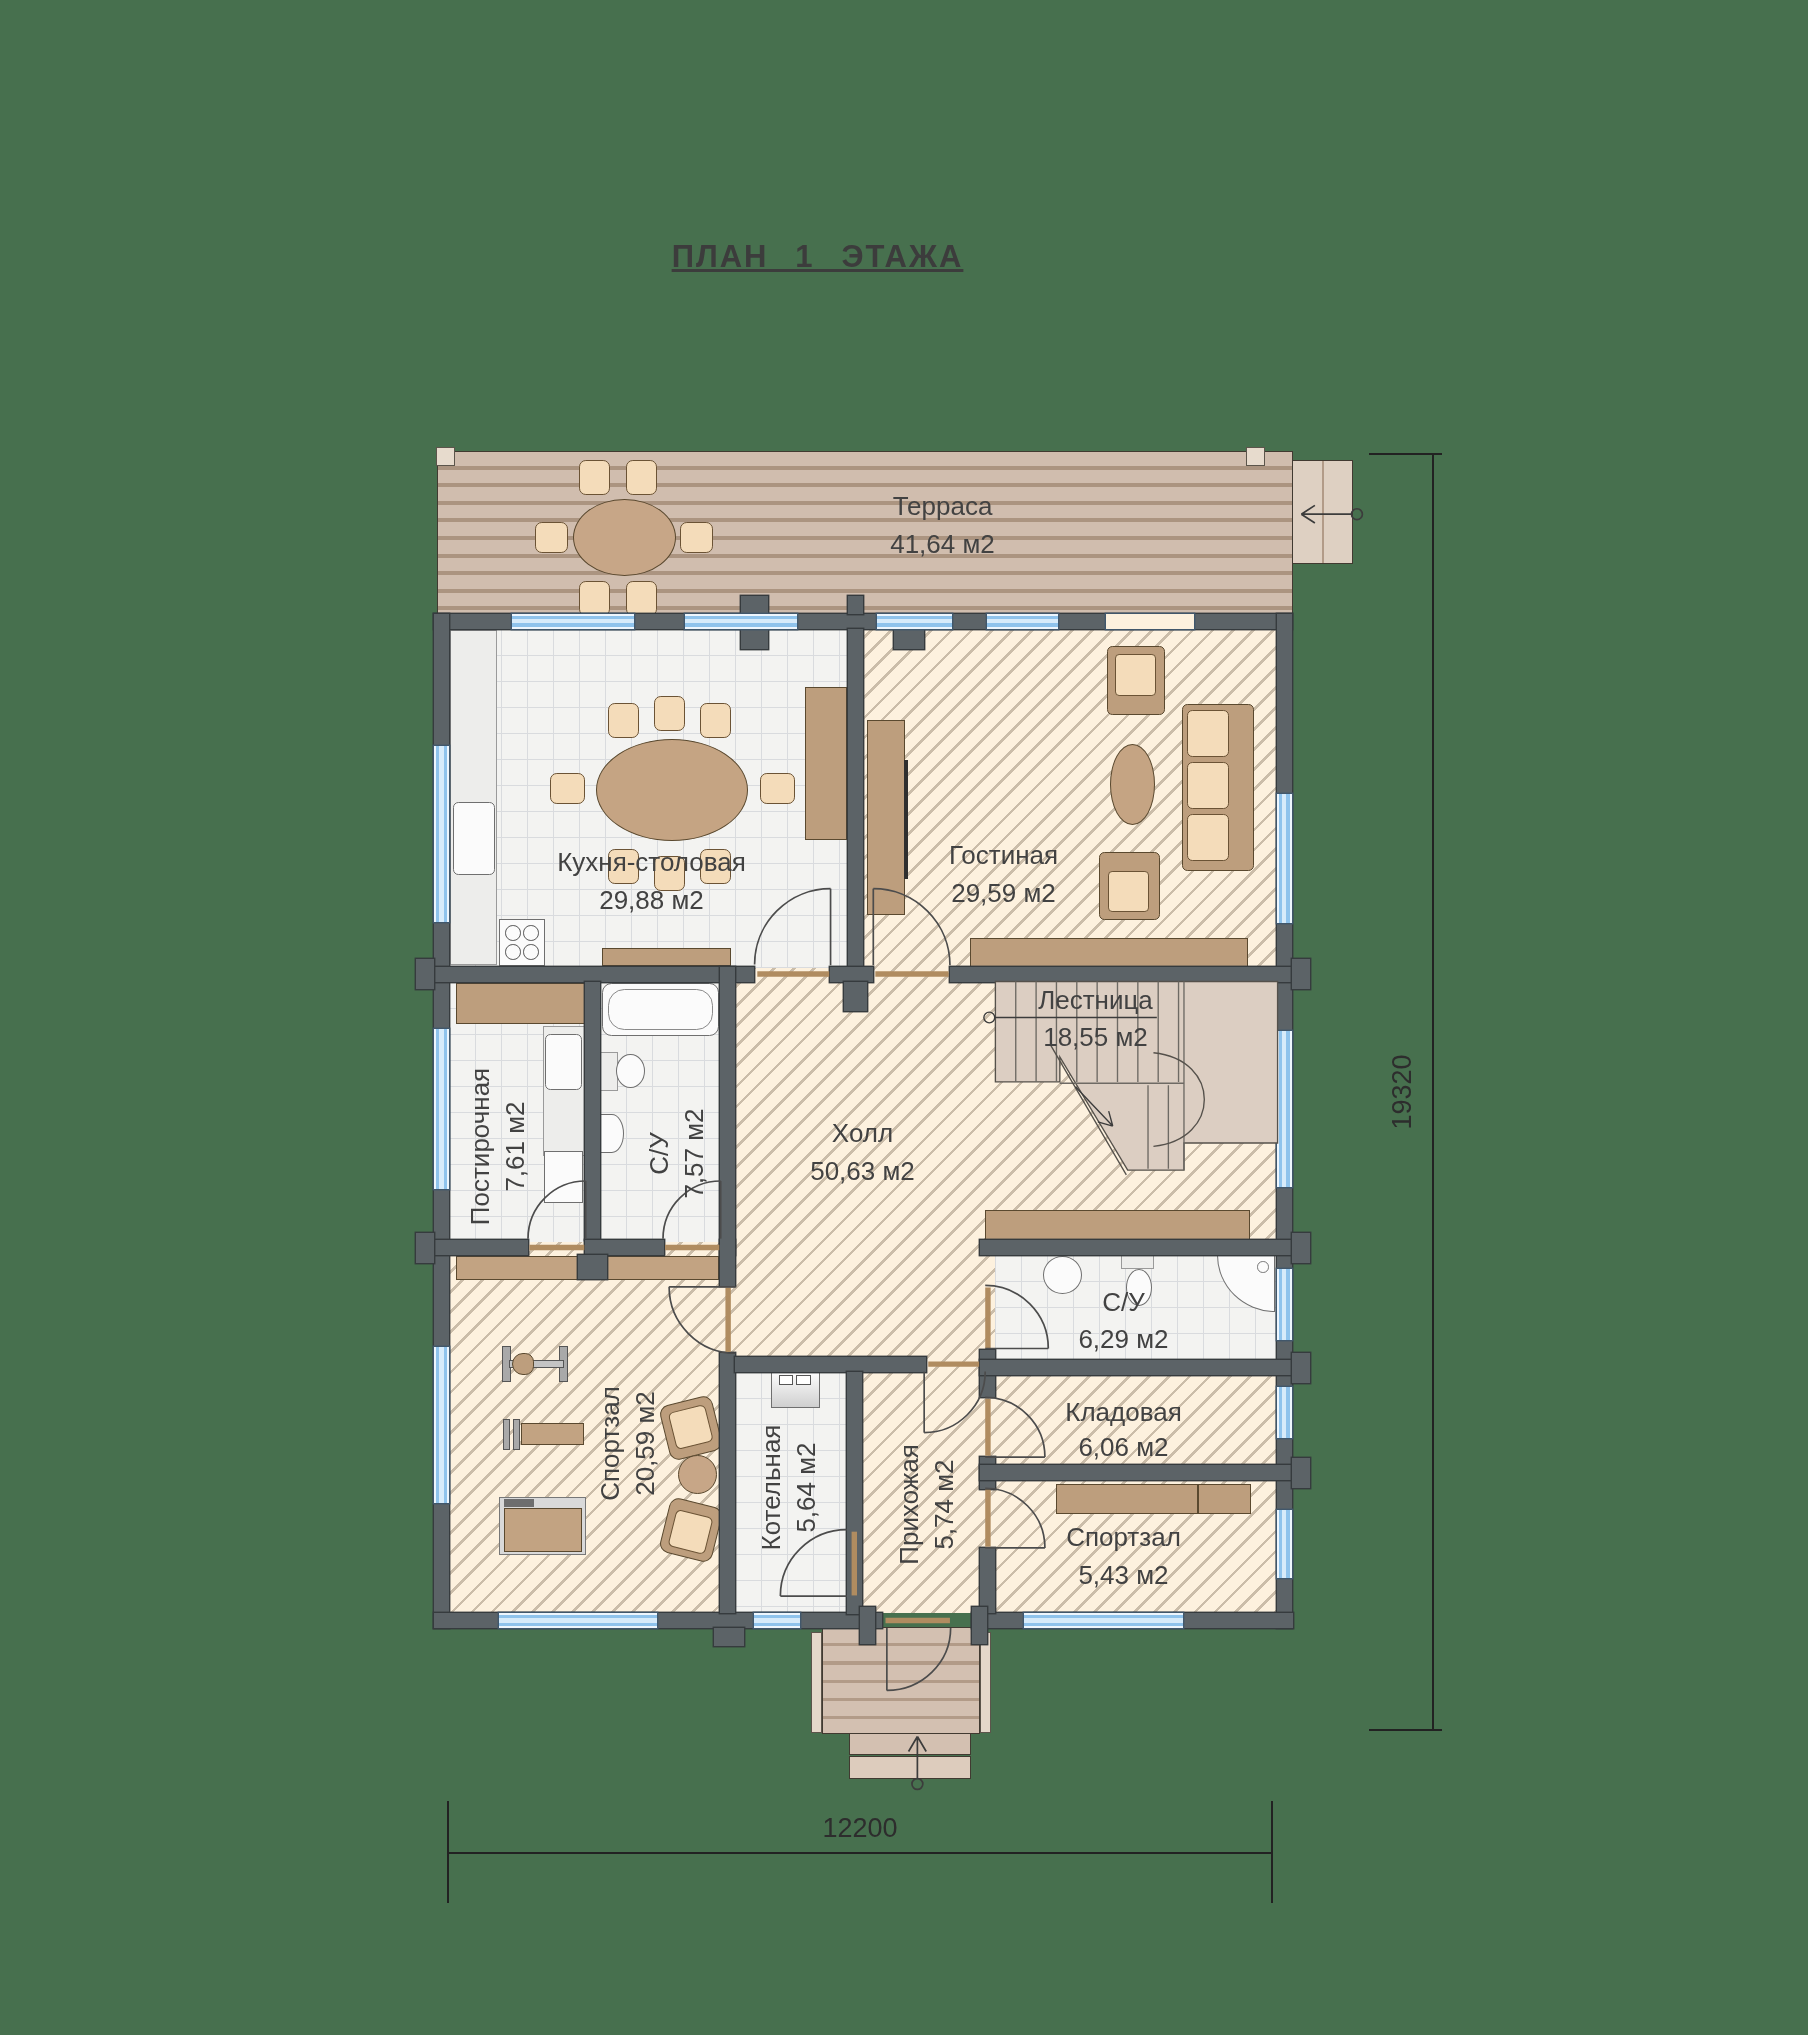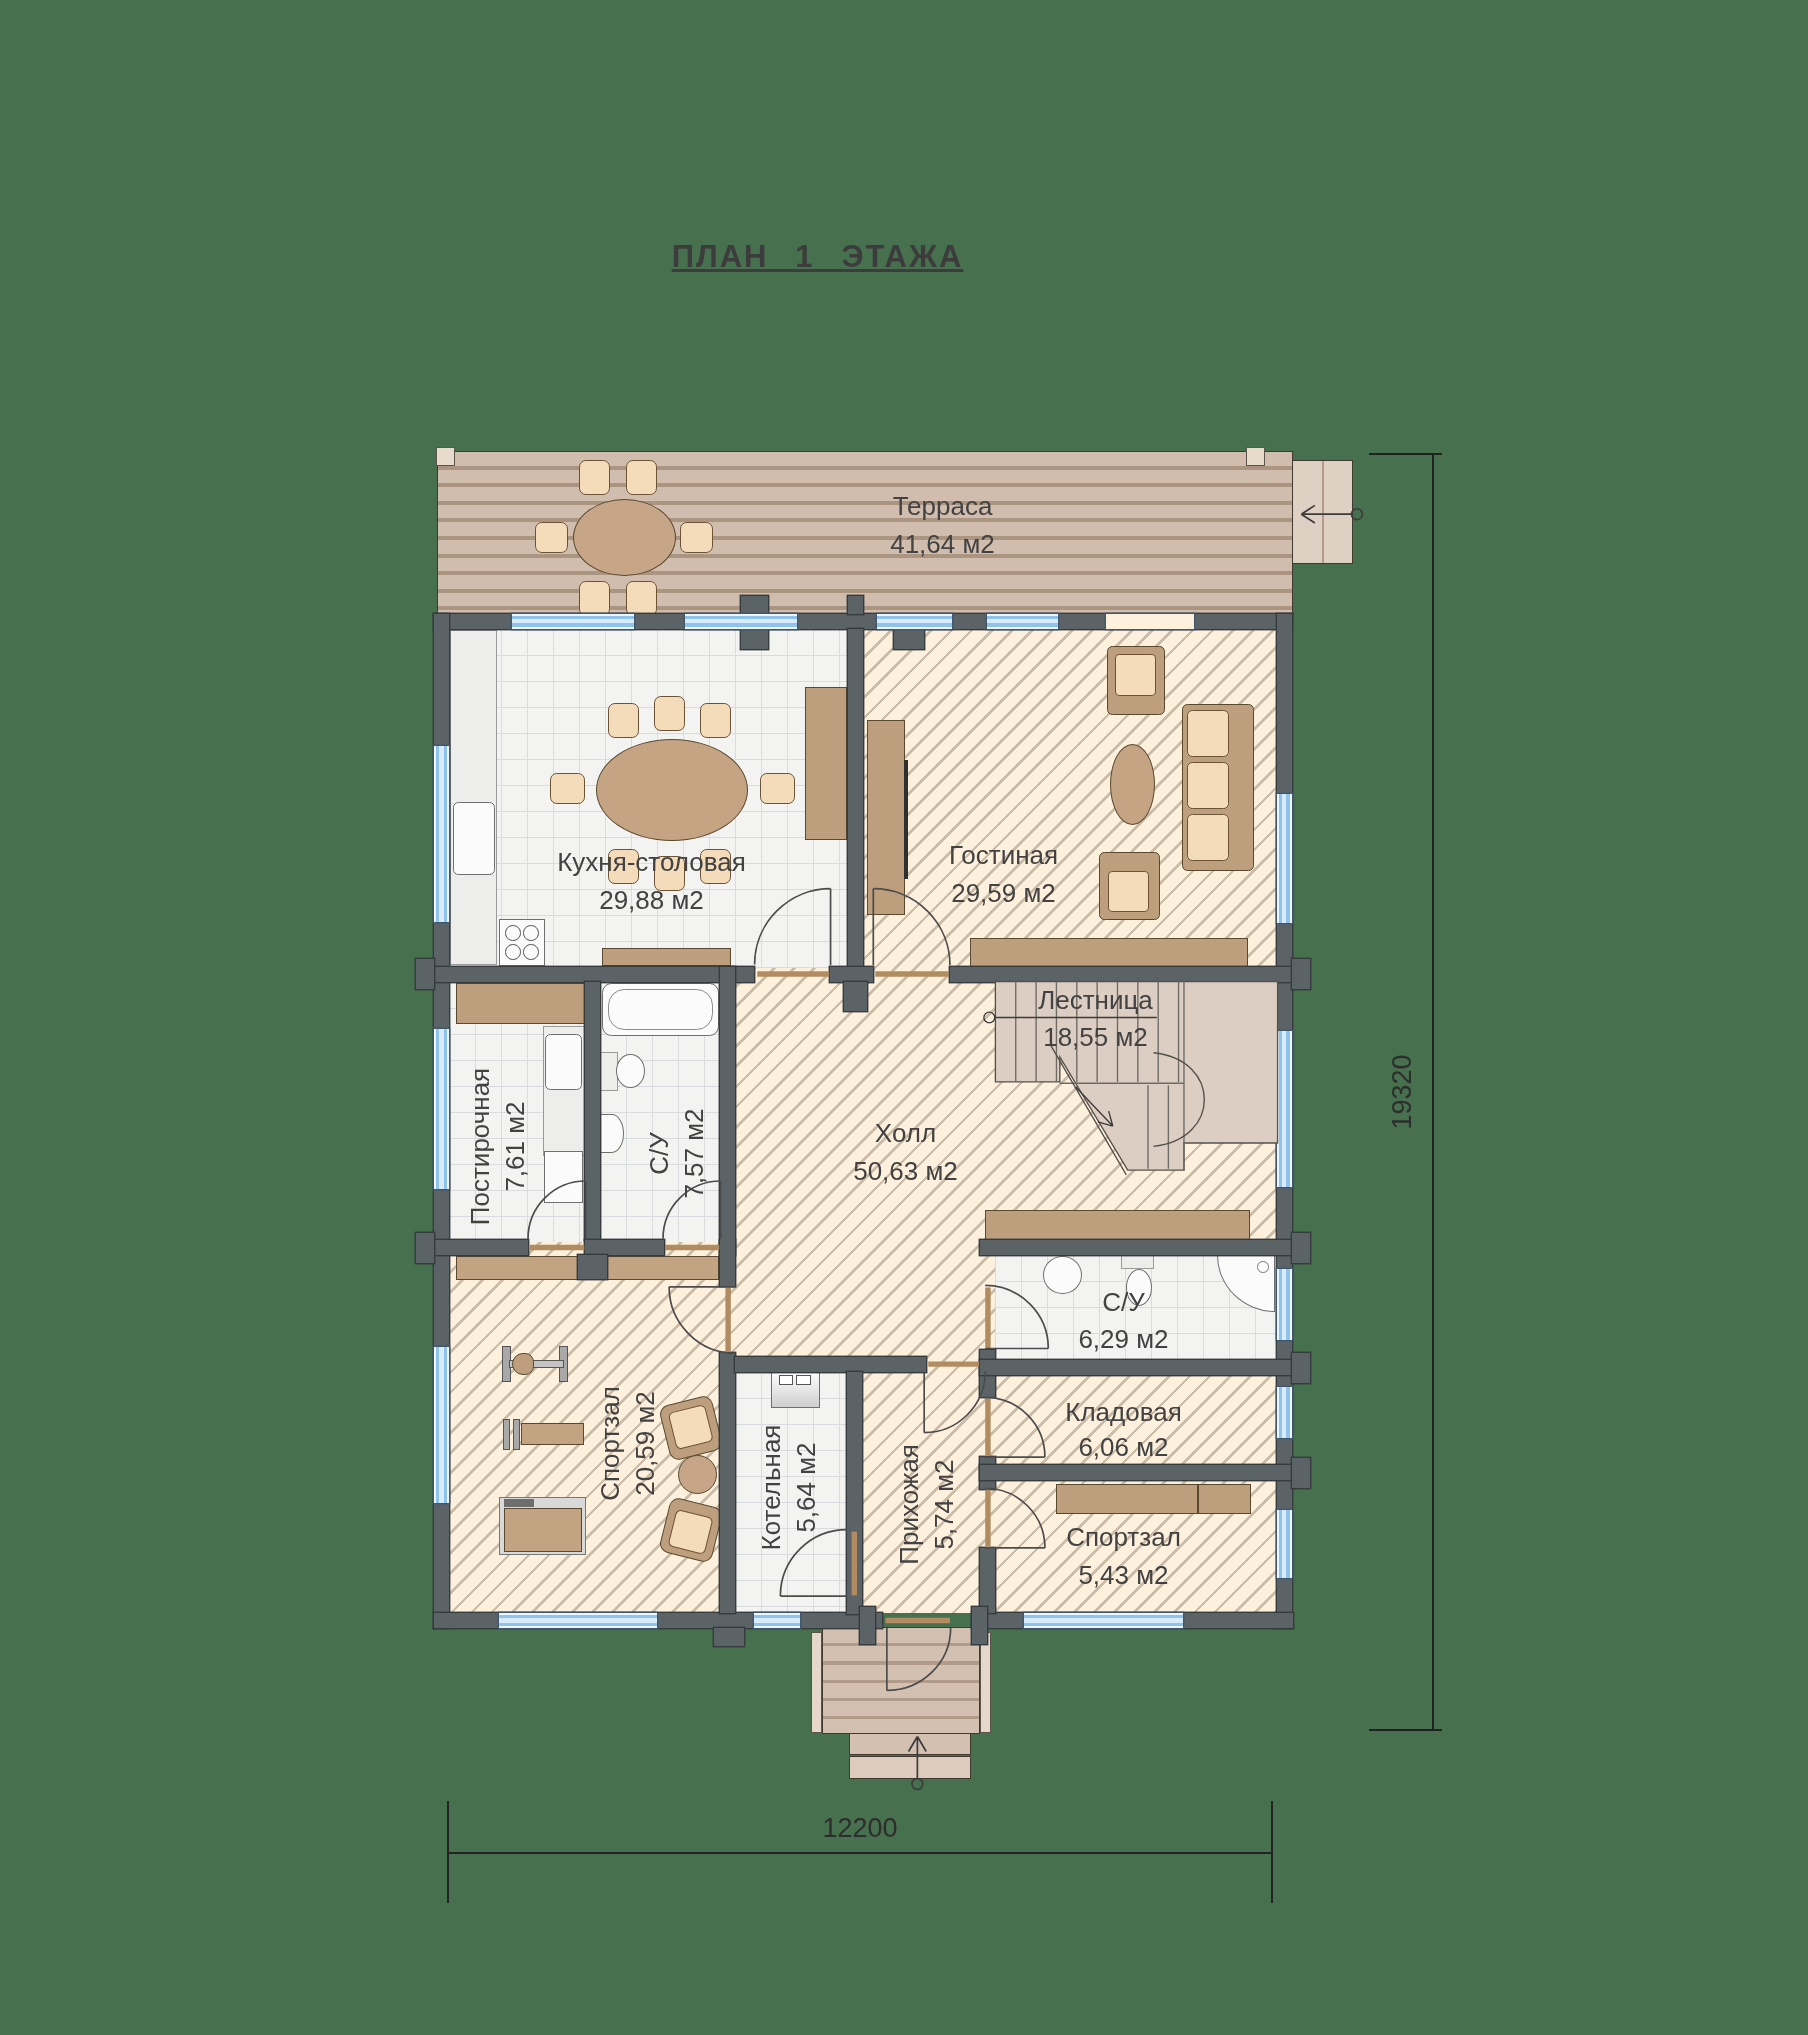--- a/index.html
+++ b/index.html
@@ -308,21 +308,21 @@
   <div>29,88  м2</div>
 </div>
 <div class="abs hlabel" style="left:868px;top:824px;width:271px;margin-top:12px;">
   <div>Гостиная</div>
   <div>29,59  м2</div>
 </div>
 <div class="abs hlabel" style="left:970px;top:982px;width:251px;line-height:37px;">
   <div>Лестница</div>
   <div>18,55  м2</div>
 </div>
-<div class="abs hlabel" style="left:773px;top:1114px;width:265px;">
+<div class="abs hlabel" style="left:730px;top:1114px;width:265px;">
   <div>Холл</div>
   <div>50,63  м2</div>
 </div>
 <div class="abs hlabel" style="left:991px;top:1284px;width:265px;line-height:37px;">
   <div>С/У</div>
   <div>6,29  м2</div>
 </div>
 <div class="abs hlabel" style="left:991px;top:1395px;width:265px;line-height:35px;">
   <div>Кладовая</div>
   <div>6,06  м2</div>

